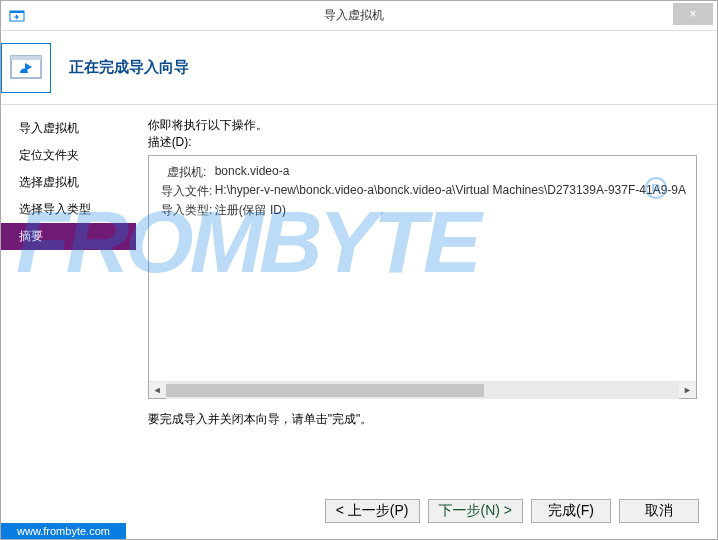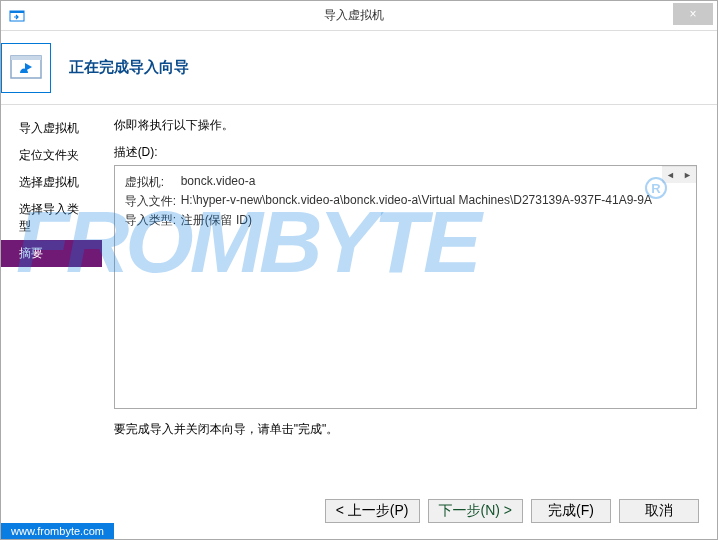--- a/index.html
+++ b/index.html
@@ -11,38 +11,38 @@
 .close-btn { width: 40px; height: 22px; background: #c9c9c9; color: #fff; display: flex; align-items: center; justify-content: center; font-size: 12px; cursor: pointer; position: absolute; top: 2px; right: 4px; }
 .header { height: 74px; border-bottom: 1px solid #ddd; display: flex; align-items: center; background: #fff; }
 .header-icon { width: 50px; height: 50px; border: 1px solid #0078d7; display: flex; align-items: center; justify-content: center; background: #fff; margin-right: 18px; }
 .header-icon svg { width: 32px; height: 32px; }
 .header-title { font-size: 15px; font-weight: bold; color: #0a4b8c; }
 .body { display: flex; height: 380px; }
 .sidebar { width: 175px; padding-top: 10px; }
 .side-item { padding: 5px 18px; font-size: 12px; color: #000; cursor: pointer; }
 .side-item.active { background: #701a75; color: #fff; }
 .content { flex: 1; padding: 12px 20px 0 12px; }
-.instr { font-size: 12px; margin-bottom: 10px; }
+.instr { font-size: 12px; }
 .desc-label { font-size: 12px; margin-bottom: 4px; }
-.summary-box { border: 1px solid #aaa; height: 244px; background: #fff; position: relative; display: flex; flex-direction: row; }
+.summary-box { border: 1px solid #aaa; height: 244px; background: #fff; position: relative; display: flex; flex-direction: column; text-align: center; }
 .summary-inner { flex: 1; padding: 8px 10px; overflow: hidden; white-space: nowrap; }
 .row { display: flex; margin-bottom: 2px; font-size: 12px; color: #333; }
 .row .k { width: 56px; }
 .row .v { }
 .scroll-h { height: 17px; background: #f0f0f0; display: flex; align-items: center; border-top: 1px solid #e5e5e5; }
 .sbtn { width: 17px; height: 17px; display: flex; align-items: center; justify-content: center; color: #555; font-size: 9px; cursor: pointer; }
 .track { flex: 1; height: 17px; background: #e9e9e9; position: relative; }
 .thumb { position: absolute; left: 0; top: 2px; bottom: 2px; width: 62%; background: #c6c6c6; }
 .finish-text { margin-top: 12px; font-size: 12px; }
 .footer { position: absolute; bottom: 16px; right: 18px; display: flex; gap: 8px; }
 .btn { min-width: 80px; height: 24px; border: 1px solid #adadad; background: #f0f0f0; font-size: 14px; display: flex; align-items: center; justify-content: center; cursor: pointer; padding: 0 10px; }
 .btn.disabled { color: #14532d; cursor: default; }
 .watermark { position: absolute; left: 15px; top: 190px; font-size: 88px; font-weight: 800; font-style: italic; color: rgba(10,125,227,0.28); letter-spacing: -4px; pointer-events: none; font-family: Arial, sans-serif; }
 .reg { position: absolute; right: 50px; top: 176px; width: 22px; height: 22px; border: 2px solid rgba(10,125,227,0.35); border-radius: 50%; color: rgba(10,125,227,0.35); font-size: 13px; display: flex; align-items: center; justify-content: center; pointer-events: none; font-weight: bold; }
-.url-strip { position: absolute; left: 0; bottom: 0; background: #0a7de3; color: #fff; font-size: 11px; padding: 2px 10px; }
+.url-strip { position: absolute; left: 0; bottom: 0; background: #0a7de3; color: #fff; font-size: 11px; padding: 2px 16px; }
 </style>
 </head>
 <body>
 
 <div class="titlebar">
   <span class="icon-sm">
     <svg viewBox="0 0 16 16">
         <rect x="1" y="3" width="14" height="10" fill="none" stroke="#0a7de3" stroke-width="1"></rect>
         <rect x="1" y="3" width="14" height="2" fill="#0a7de3"></rect>
         <path d="M5 9 L9 9 M7 7 L9 9 L7 11" fill="none" stroke="#0a7de3" stroke-width="1.2"></path>

